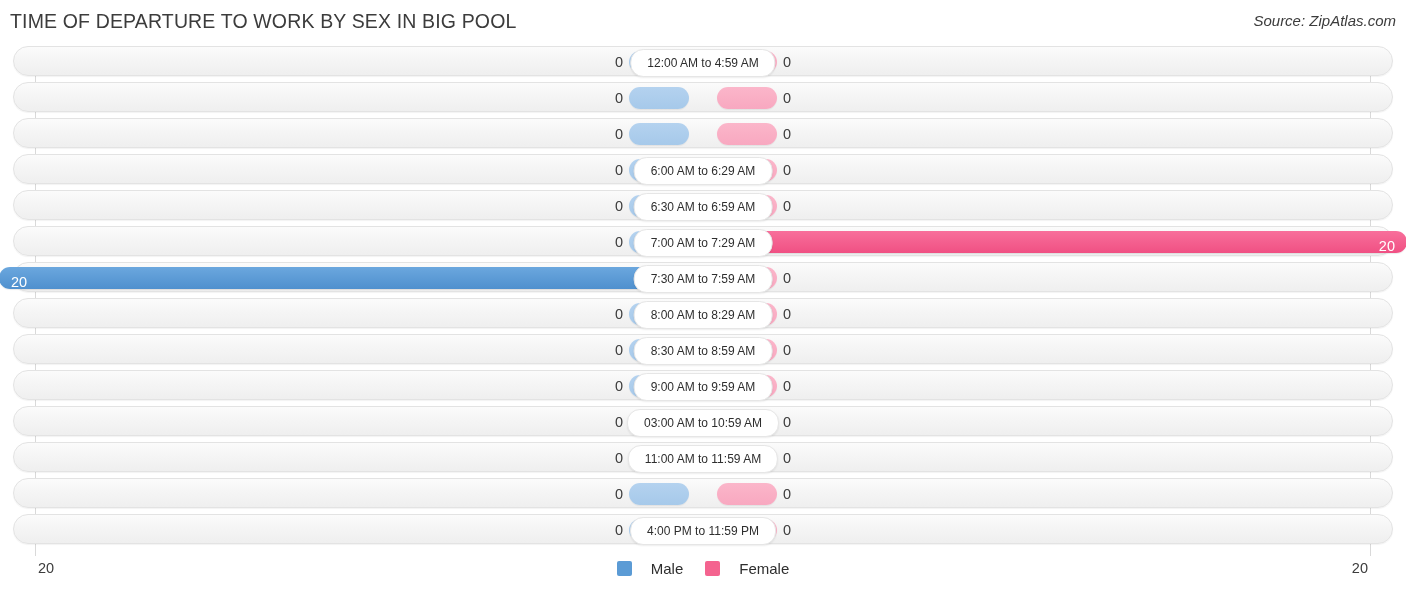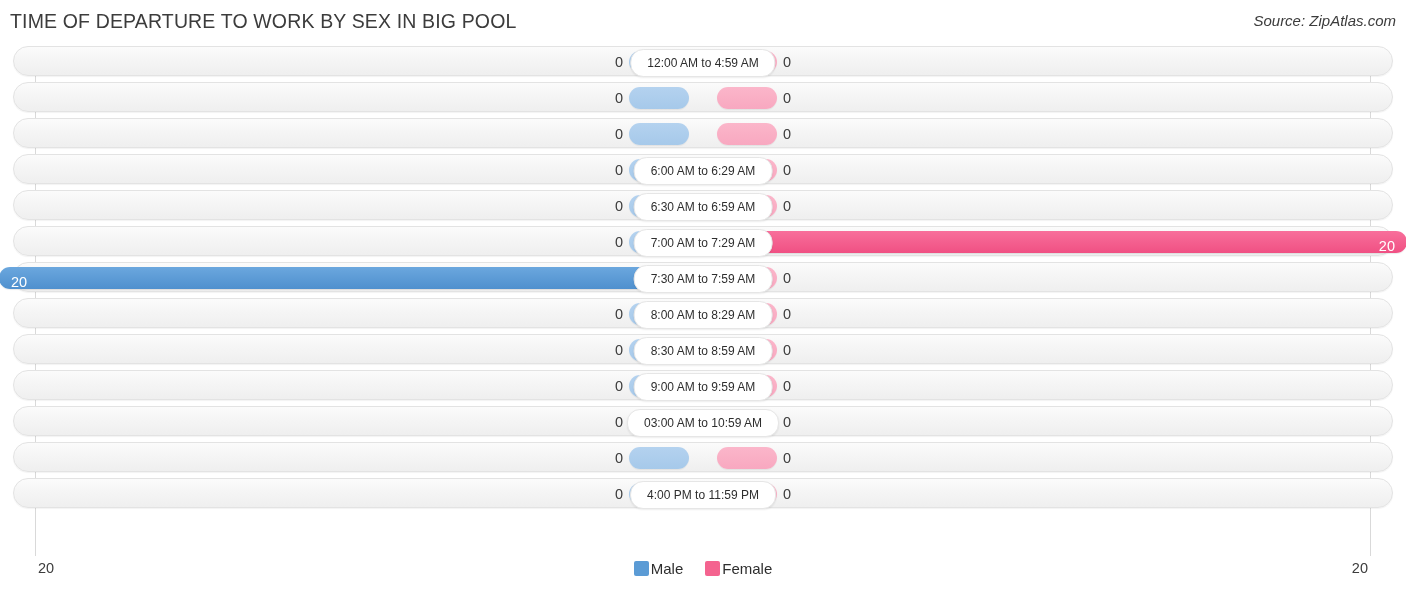--- a/index.html
+++ b/index.html
@@ -198,21 +198,21 @@
     top: 4px;
     width: 1406px;
     display: flex;
     justify-content: center;
     align-items: center;
     gap: 22px;
   }
   .legend-item {
     display: flex;
     align-items: center;
-    gap: 2px;
+    gap: 19px;
     justify-content: space-between;
   }
   .legend-swatch {
     width: 15px;
     height: 15px;
     border-radius: 2px;
   }
   .legend-text {
     font-size: 15px;
     color: #2e2e2e;
@@ -322,20 +322,29 @@
             <div class="cat-pill">9:00 AM to 9:59 AM</div>
           </div>
         </div>
         <div class="row">
           <div class="track">
             <span class="val val-male-out" style="right: 769px;">0</span>
             <span class="val val-female-out" style="left: 769px;">0</span>
             <div class="bar bar-male zero-male" style="width: 60px;"></div>
             <div class="bar bar-female zero-female" style="width: 60px;"></div>
             <div class="cat-pill">03:00 AM to 10:59 AM</div>
+          </div>
+        </div>
+        <div class="row">
+          <div class="track">
+            <span class="val val-male-out" style="right: 769px;">0</span>
+            <span class="val val-female-out" style="left: 769px;">0</span>
+            <div class="bar bar-male zero-male" style="width: 60px;"></div>
+            <div class="bar bar-female zero-female" style="width: 60px;"></div>
+            <div class="cat-pill">11:00 AM to 11:59 AM</div>
           </div>
         </div>
         <div class="row">
           <div class="track">
             <span class="val val-male-out" style="right: 769px;">0</span>
             <span class="val val-female-out" style="left: 769px;">0</span>
             <div class="bar bar-male zero-male" style="width: 60px;"></div>
             <div class="bar bar-female zero-female" style="width: 60px;"></div>
           </div>
         </div>

